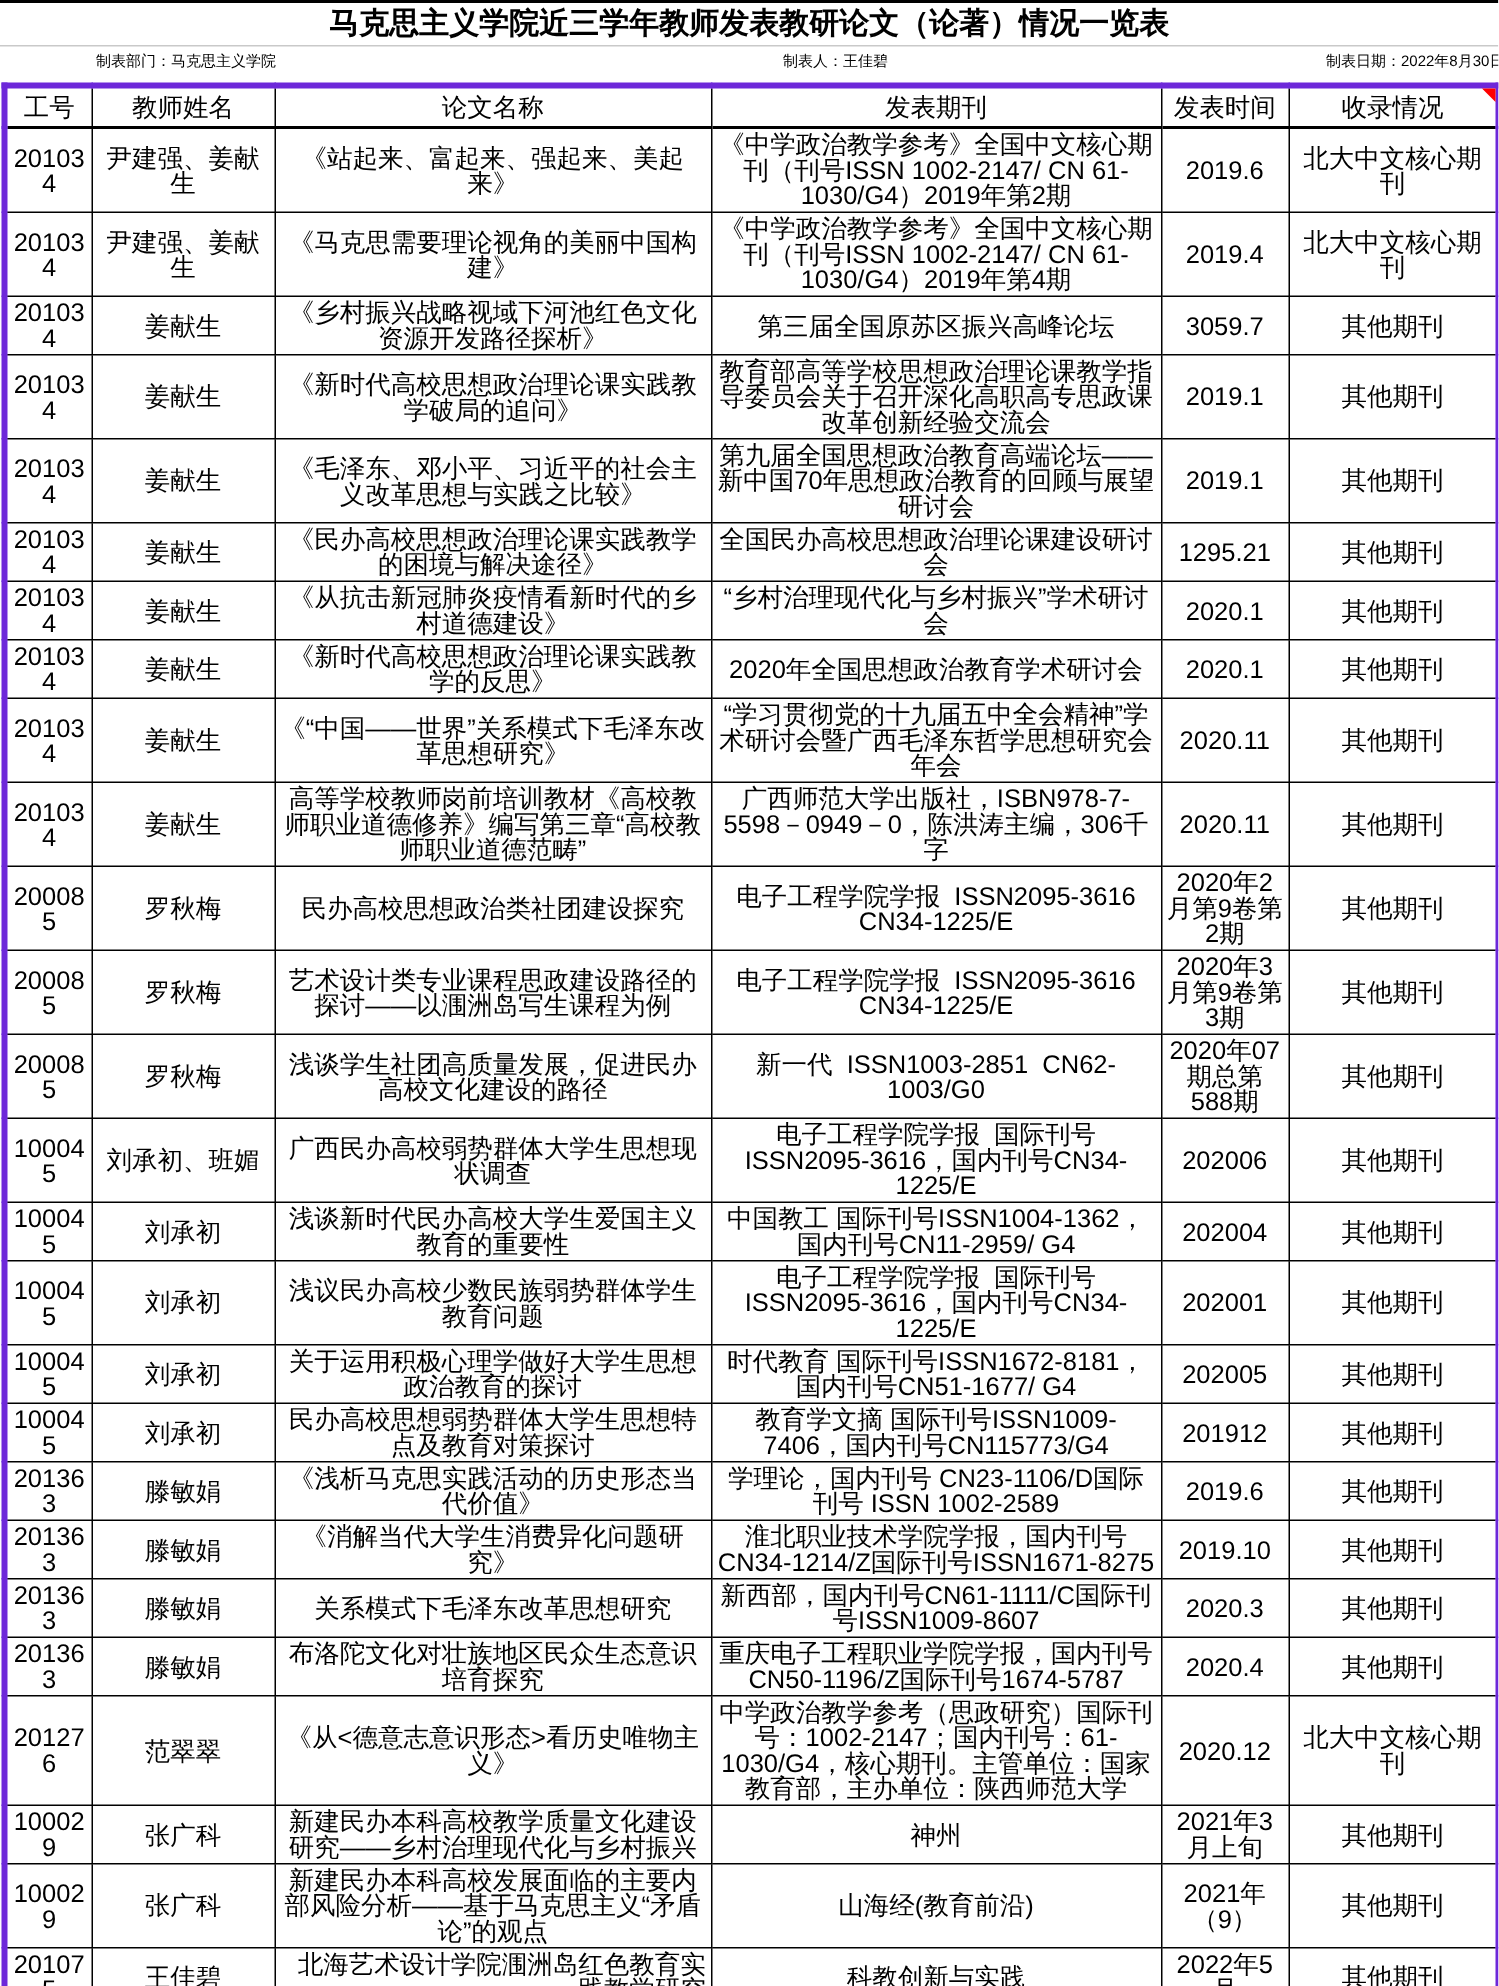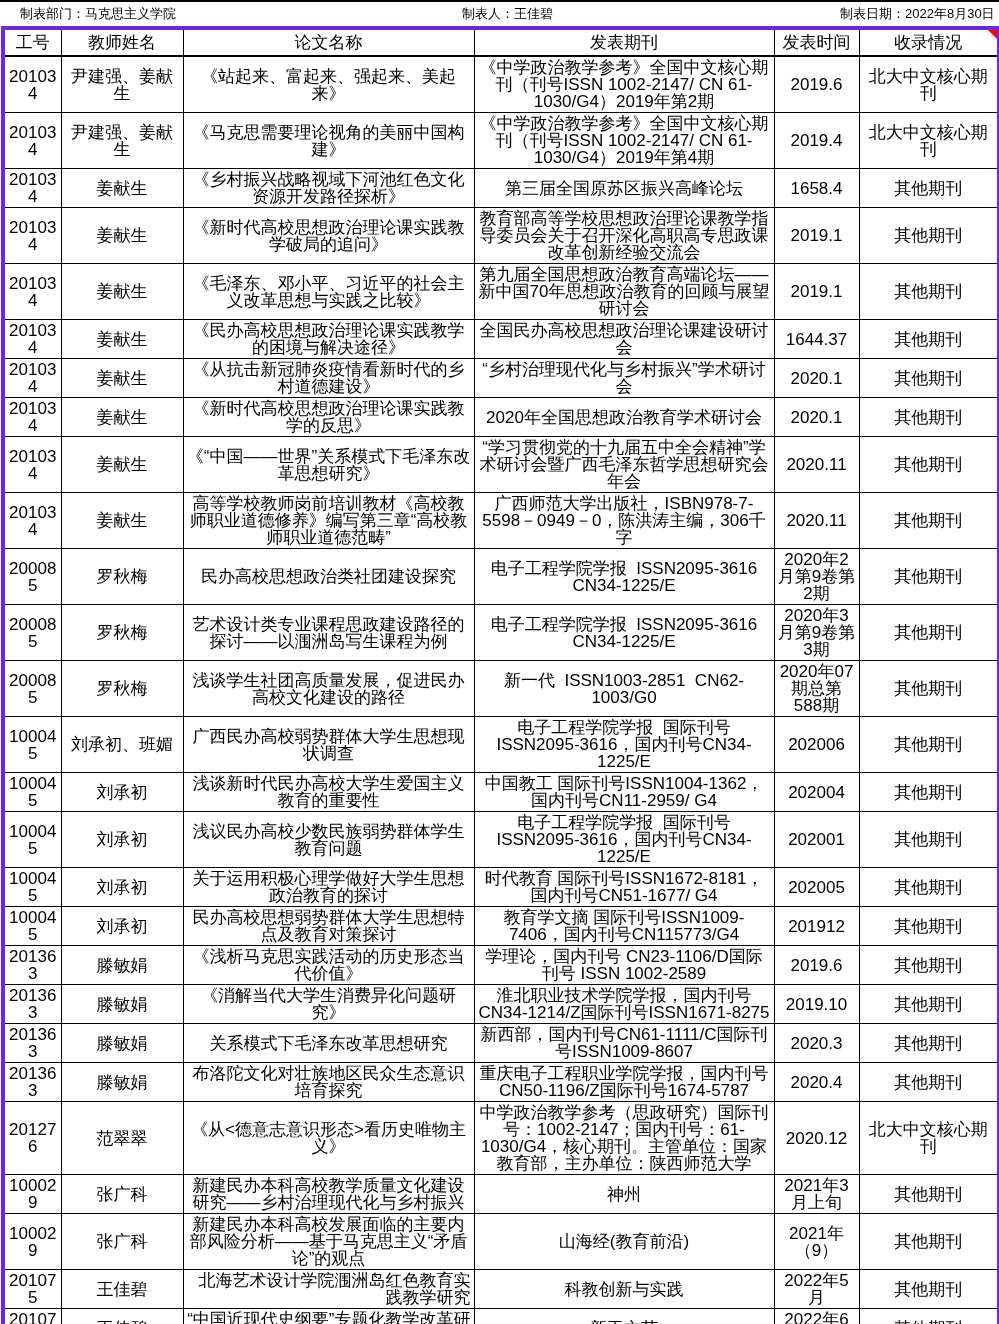--- a/index.html
+++ b/index.html
@@ -12,24 +12,24 @@
     color:#000;
   }
   .top-rule{height:2px;background:#000;width:100%;}
   .title{
     text-align:center;
     font-size:20px;font-weight:bold;
     padding:3px 0 2px 0;
     border-bottom:1px solid #c9c9c9;
     line-height:23px;
   }
-  .meta{position:relative;height:24px;font-size:13px;}
+  .meta{position:relative;height:24px;font-size:10px;margin-left:44px;}
   .meta span{position:absolute;top:3px;white-space:nowrap;}
   .meta .m-dept{left:20px;}
-  .meta .m-prep{left:462px;}
+  .meta .m-prep{left:478px;}
   .meta .m-date{left:840px;}
   table.grid{
     border-collapse:collapse;
     table-layout:fixed;
     width:996px;
     margin-left:1px;
     border:4px solid #6d28d9;
     font-size:17px;
   }
   table.grid th{
@@ -68,20 +68,21 @@
     border-top:7px solid #008000;
     border-right:7px solid transparent;
   }
 </style>
 </head>
 <body>
 
 <div class="page">
   <div class="top-rule"></div>
 
+  <div class="title">马克思主义学院近三学年教师发表教研论文（论著）情况一览表</div>
 
   <div class="meta">
     <span class="m-dept">制表部门：马克思主义学院</span>
     <span class="m-prep">制表人：王佳碧</span>
     <span class="m-date">制表日期：2022年8月30日</span>
   </div>
 
   <table class="grid">
     <colgroup>
       <col style="width:58px">
@@ -119,21 +120,21 @@
           <td class="c-paper">《马克思需要理论视角的美丽中国构建》</td>
           <td class="c-journal">《中学政治教学参考》全国中文核心期刊（刊号ISSN 1002-2147/ CN 61-1030/G4）2019年第4期</td>
           <td class="c-date">2019.4</td>
           <td class="c-status">北大中文核心期刊</td>
         </tr>
         <tr>
           <td class="c-id">201034</td>
           <td class="c-teacher">姜献生</td>
           <td class="c-paper">《乡村振兴战略视域下河池红色文化资源开发路径探析》</td>
           <td class="c-journal">第三届全国原苏区振兴高峰论坛</td>
-          <td class="c-date">1658.4</td>
+          <td class="c-date">3059.7</td>
           <td class="c-status">其他期刊</td>
         </tr>
         <tr>
           <td class="c-id">201034</td>
           <td class="c-teacher">姜献生</td>
           <td class="c-paper">《新时代高校思想政治理论课实践教学破局的追问》</td>
           <td class="c-journal">教育部高等学校思想政治理论课教学指导委员会关于召开深化高职高专思政课改革创新经验交流会</td>
           <td class="c-date">2019.1</td>
           <td class="c-status">其他期刊</td>
         </tr>
@@ -143,21 +144,21 @@
           <td class="c-paper">《毛泽东、邓小平、习近平的社会主义改革思想与实践之比较》</td>
           <td class="c-journal">第九届全国思想政治教育高端论坛——新中国70年思想政治教育的回顾与展望研讨会</td>
           <td class="c-date">2019.1</td>
           <td class="c-status">其他期刊</td>
         </tr>
         <tr>
           <td class="c-id">201034</td>
           <td class="c-teacher">姜献生</td>
           <td class="c-paper">《民办高校思想政治理论课实践教学的困境与解决途径》</td>
           <td class="c-journal">全国民办高校思想政治理论课建设研讨会</td>
-          <td class="c-date">1644.37</td>
+          <td class="c-date">1295.21</td>
           <td class="c-status">其他期刊</td>
         </tr>
         <tr>
           <td class="c-id">201034</td>
           <td class="c-teacher">姜献生</td>
           <td class="c-paper">《从抗击新冠肺炎疫情看新时代的乡村道德建设》</td>
           <td class="c-journal">“乡村治理现代化与乡村振兴”学术研讨会</td>
           <td class="c-date">2020.1</td>
           <td class="c-status">其他期刊</td>
         </tr>

